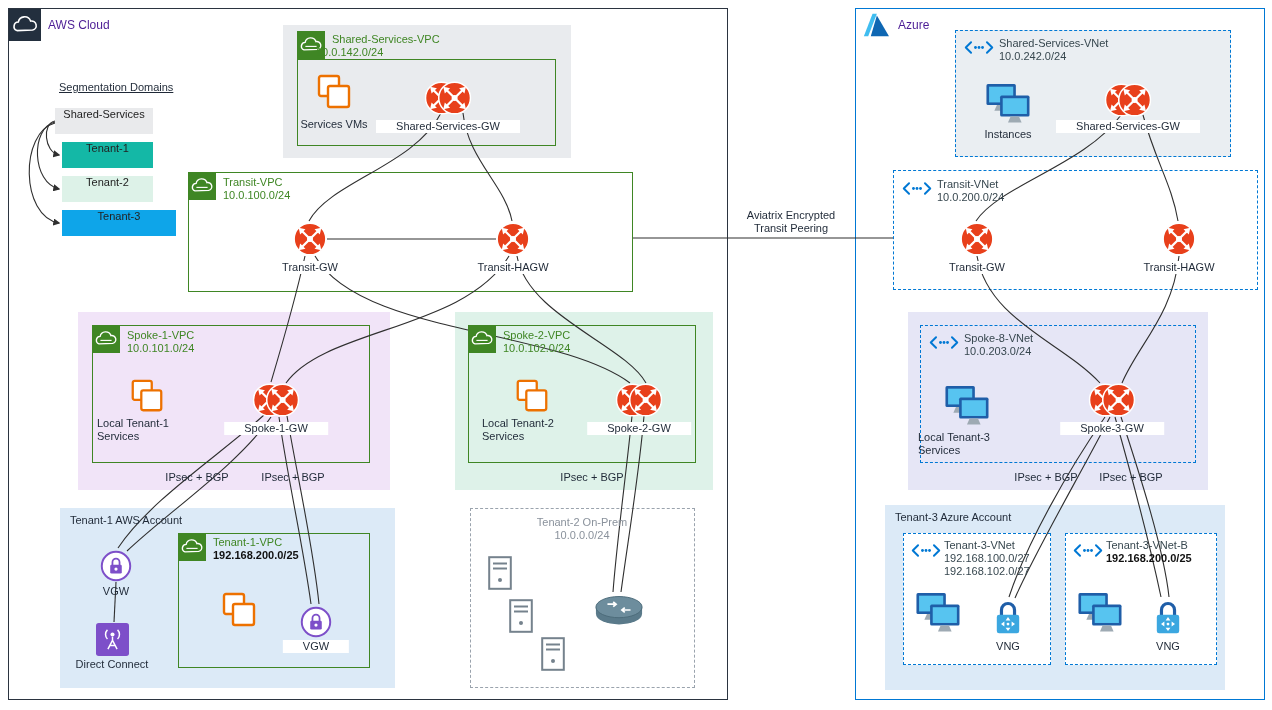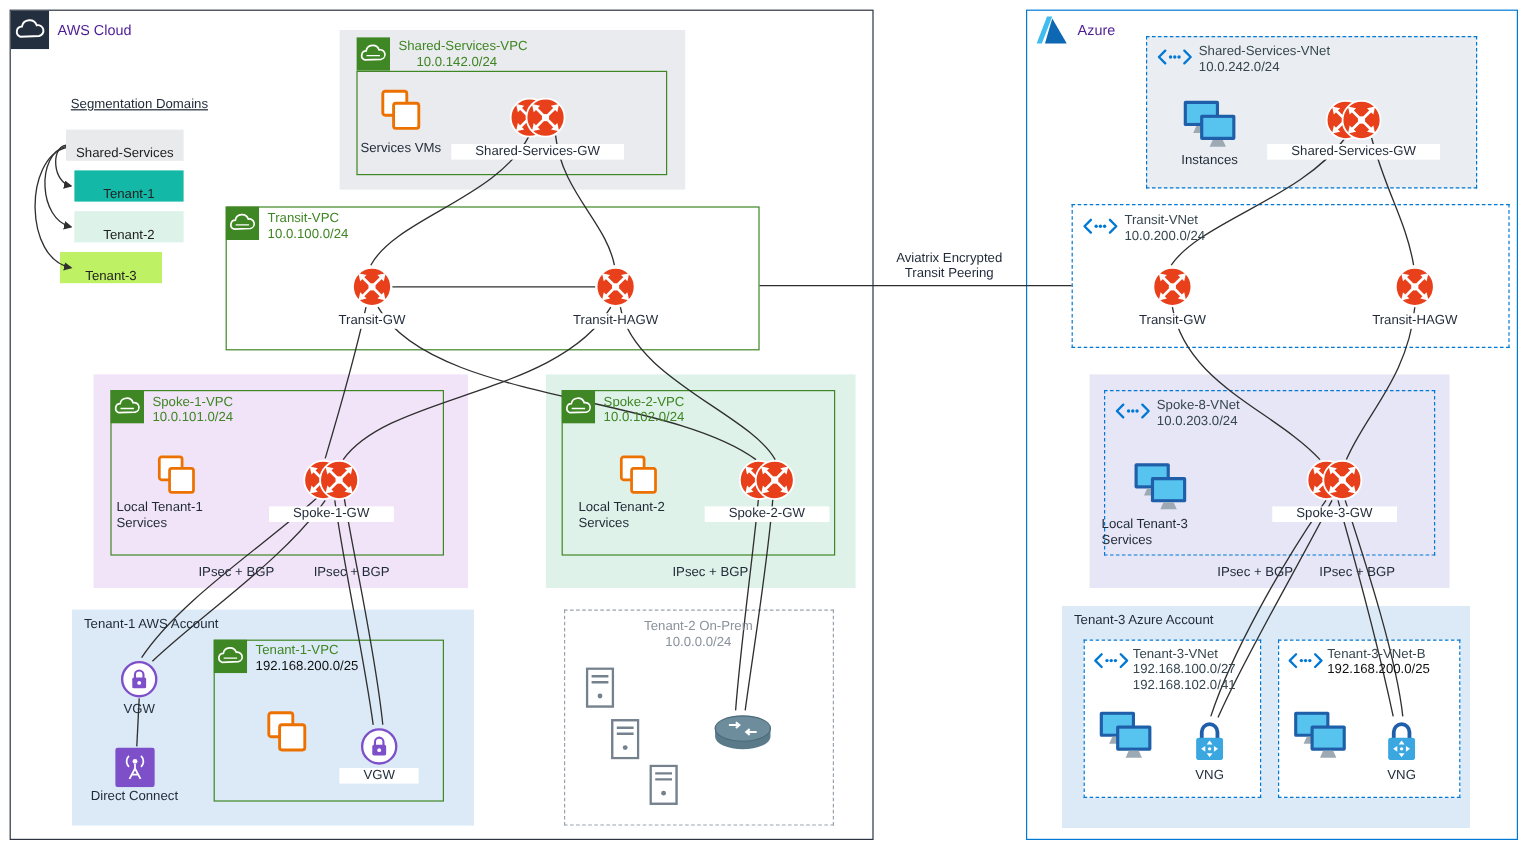--- a/index.html
+++ b/index.html
@@ -8,24 +8,24 @@
   .canvas{position:relative;width:1272px;height:710px;background:#fff;font-family:"Liberation Sans",sans-serif;overflow:hidden}
   .box{position:absolute;box-sizing:border-box;z-index:1}
   .lines{position:absolute;left:0;top:0;z-index:2;pointer-events:none}
   .ic{position:absolute;z-index:3;overflow:visible}
   .t{position:absolute;font-size:11px;color:#1f2937;white-space:nowrap;z-index:4;line-height:13px}
   .tc{transform:translateX(-50%);text-align:center}
   .tw{position:absolute;transform:translateX(-50%);font-size:11px;line-height:13px;color:#1f2937;z-index:4;width:100px;white-space:normal}
   .chip{background:#ffffff;padding:0 20px;z-index:5}
   .green{color:#3F8624}
   .gray{color:#8a929c}
-  .bold{font-weight:normal;color:#111}
+  .bold{font-weight:bold;color:#111}
   .hdr{font-size:12px;color:#4c1d95}
   .azure-dark{color:#37474f}
-  .seg{display:flex;align-items:flex-end;justify-content:center;font-size:11px;color:#222;z-index:1}
+  .seg{display:flex;align-items:flex-start;justify-content:center;font-size:11px;color:#222;z-index:1}
   .ul{text-decoration:underline}
 </style>
 </head>
 <body>
 
 <div class="canvas">
 
   <svg width="0" height="0" style="position:absolute">
     <defs>
       <marker id="arr" viewBox="0 0 10 10" refX="8" refY="5" markerWidth="6.5" markerHeight="6.5" orient="auto-start-reverse">
@@ -148,21 +148,21 @@
 
   <div class="box seg" style="left:55px;top:108px;width:98px;height:26px;background:#e9eaec">
       <span>Shared-Services</span>
     </div>
   <div class="box seg" style="left:62px;top:142px;width:91px;height:26px;background:#14b8a6">
       <span>Tenant-1</span>
     </div>
   <div class="box seg" style="left:62px;top:176px;width:91px;height:26px;background:#ddf2e8">
       <span>Tenant-2</span>
     </div>
-  <div class="box seg" style="left:50px;top:210px;width:85px;height:26px;background:#bef264">
+  <div class="box seg" style="left:62px;top:210px;width:114px;height:26px;background:#0ea5e9">
       <span>Tenant-3</span>
     </div>
 
   <svg class="lines" width="1272" height="710">
     <g fill="none" stroke="#2f2f2f" stroke-width="1.1">
 
       <path d="M55,121 C42,123 44,152 59,155" marker-end="url(#arr)"></path>
       <path d="M55,122 C30,128 32,183 59,189" marker-end="url(#arr)"></path>
       <path d="M55,123 C20,132 20,216 59,223" marker-end="url(#arr)"></path>
 
@@ -321,21 +321,21 @@
   <svg class="ic" style="left:1154px;top:599px;width:28px;height:37px">
       <use href="#i-vng"></use>
     </svg>
 
   <div class="t hdr" style="left:48px;top:19px">AWS Cloud</div>
   <div class="t hdr" style="left:898px;top:19px">Azure</div>
 
   <div class="t ul" style="left:59px;top:81px">Segmentation Domains</div>
 
   <div class="t green" style="left:332px;top:33px">Shared-Services-VPC</div>
-  <div class="t green" style="left:347px;top:46px">10.0.142.0/24</div>
+  <div class="t green" style="left:316px;top:46px">10.0.142.0/24</div>
   <div class="t tc" style="left:334px;top:118px">Services VMs</div>
   <div class="t tc chip" style="left:448px;top:120px">Shared-Services-GW</div>
 
   <div class="t green" style="left:223px;top:176px">Transit-VPC</div>
   <div class="t green" style="left:223px;top:189px">10.0.100.0/24</div>
   <div class="t tc chip" style="left:310px;top:261px">Transit-GW</div>
   <div class="t tc chip" style="left:513px;top:261px">Transit-HAGW</div>
 
   <div class="t green" style="left:127px;top:329px">Spoke-1-VPC</div>
   <div class="t green" style="left:127px;top:342px">10.0.101.0/24</div>
@@ -376,19 +376,19 @@
   <div class="t azure-dark" style="left:964px;top:332px">Spoke-8-VNet</div>
   <div class="t azure-dark" style="left:964px;top:345px">10.0.203.0/24</div>
   <div class="tw" style="left:968px;top:431px">Local Tenant-3 Services</div>
   <div class="t tc chip" style="left:1112px;top:422px">Spoke-3-GW</div>
   <div class="t tc" style="left:1046px;top:471px">IPsec + BGP</div>
   <div class="t tc" style="left:1131px;top:471px">IPsec + BGP</div>
 
   <div class="t" style="left:895px;top:511px">Tenant-3 Azure Account</div>
   <div class="t azure-dark" style="left:944px;top:539px">Tenant-3-VNet</div>
   <div class="t azure-dark" style="left:944px;top:552px">192.168.100.0/27</div>
-  <div class="t azure-dark" style="left:944px;top:565px">192.168.102.0/41</div>
+  <div class="t azure-dark" style="left:944px;top:565px">192.168.102.0/27</div>
   <div class="t tc" style="left:1008px;top:640px">VNG</div>
   <div class="t azure-dark" style="left:1106px;top:539px">Tenant-3-VNet-B</div>
   <div class="t bold" style="left:1106px;top:552px">192.168.200.0/25</div>
   <div class="t tc" style="left:1168px;top:640px">VNG</div>
 
 </div>
 
 </body></html>

